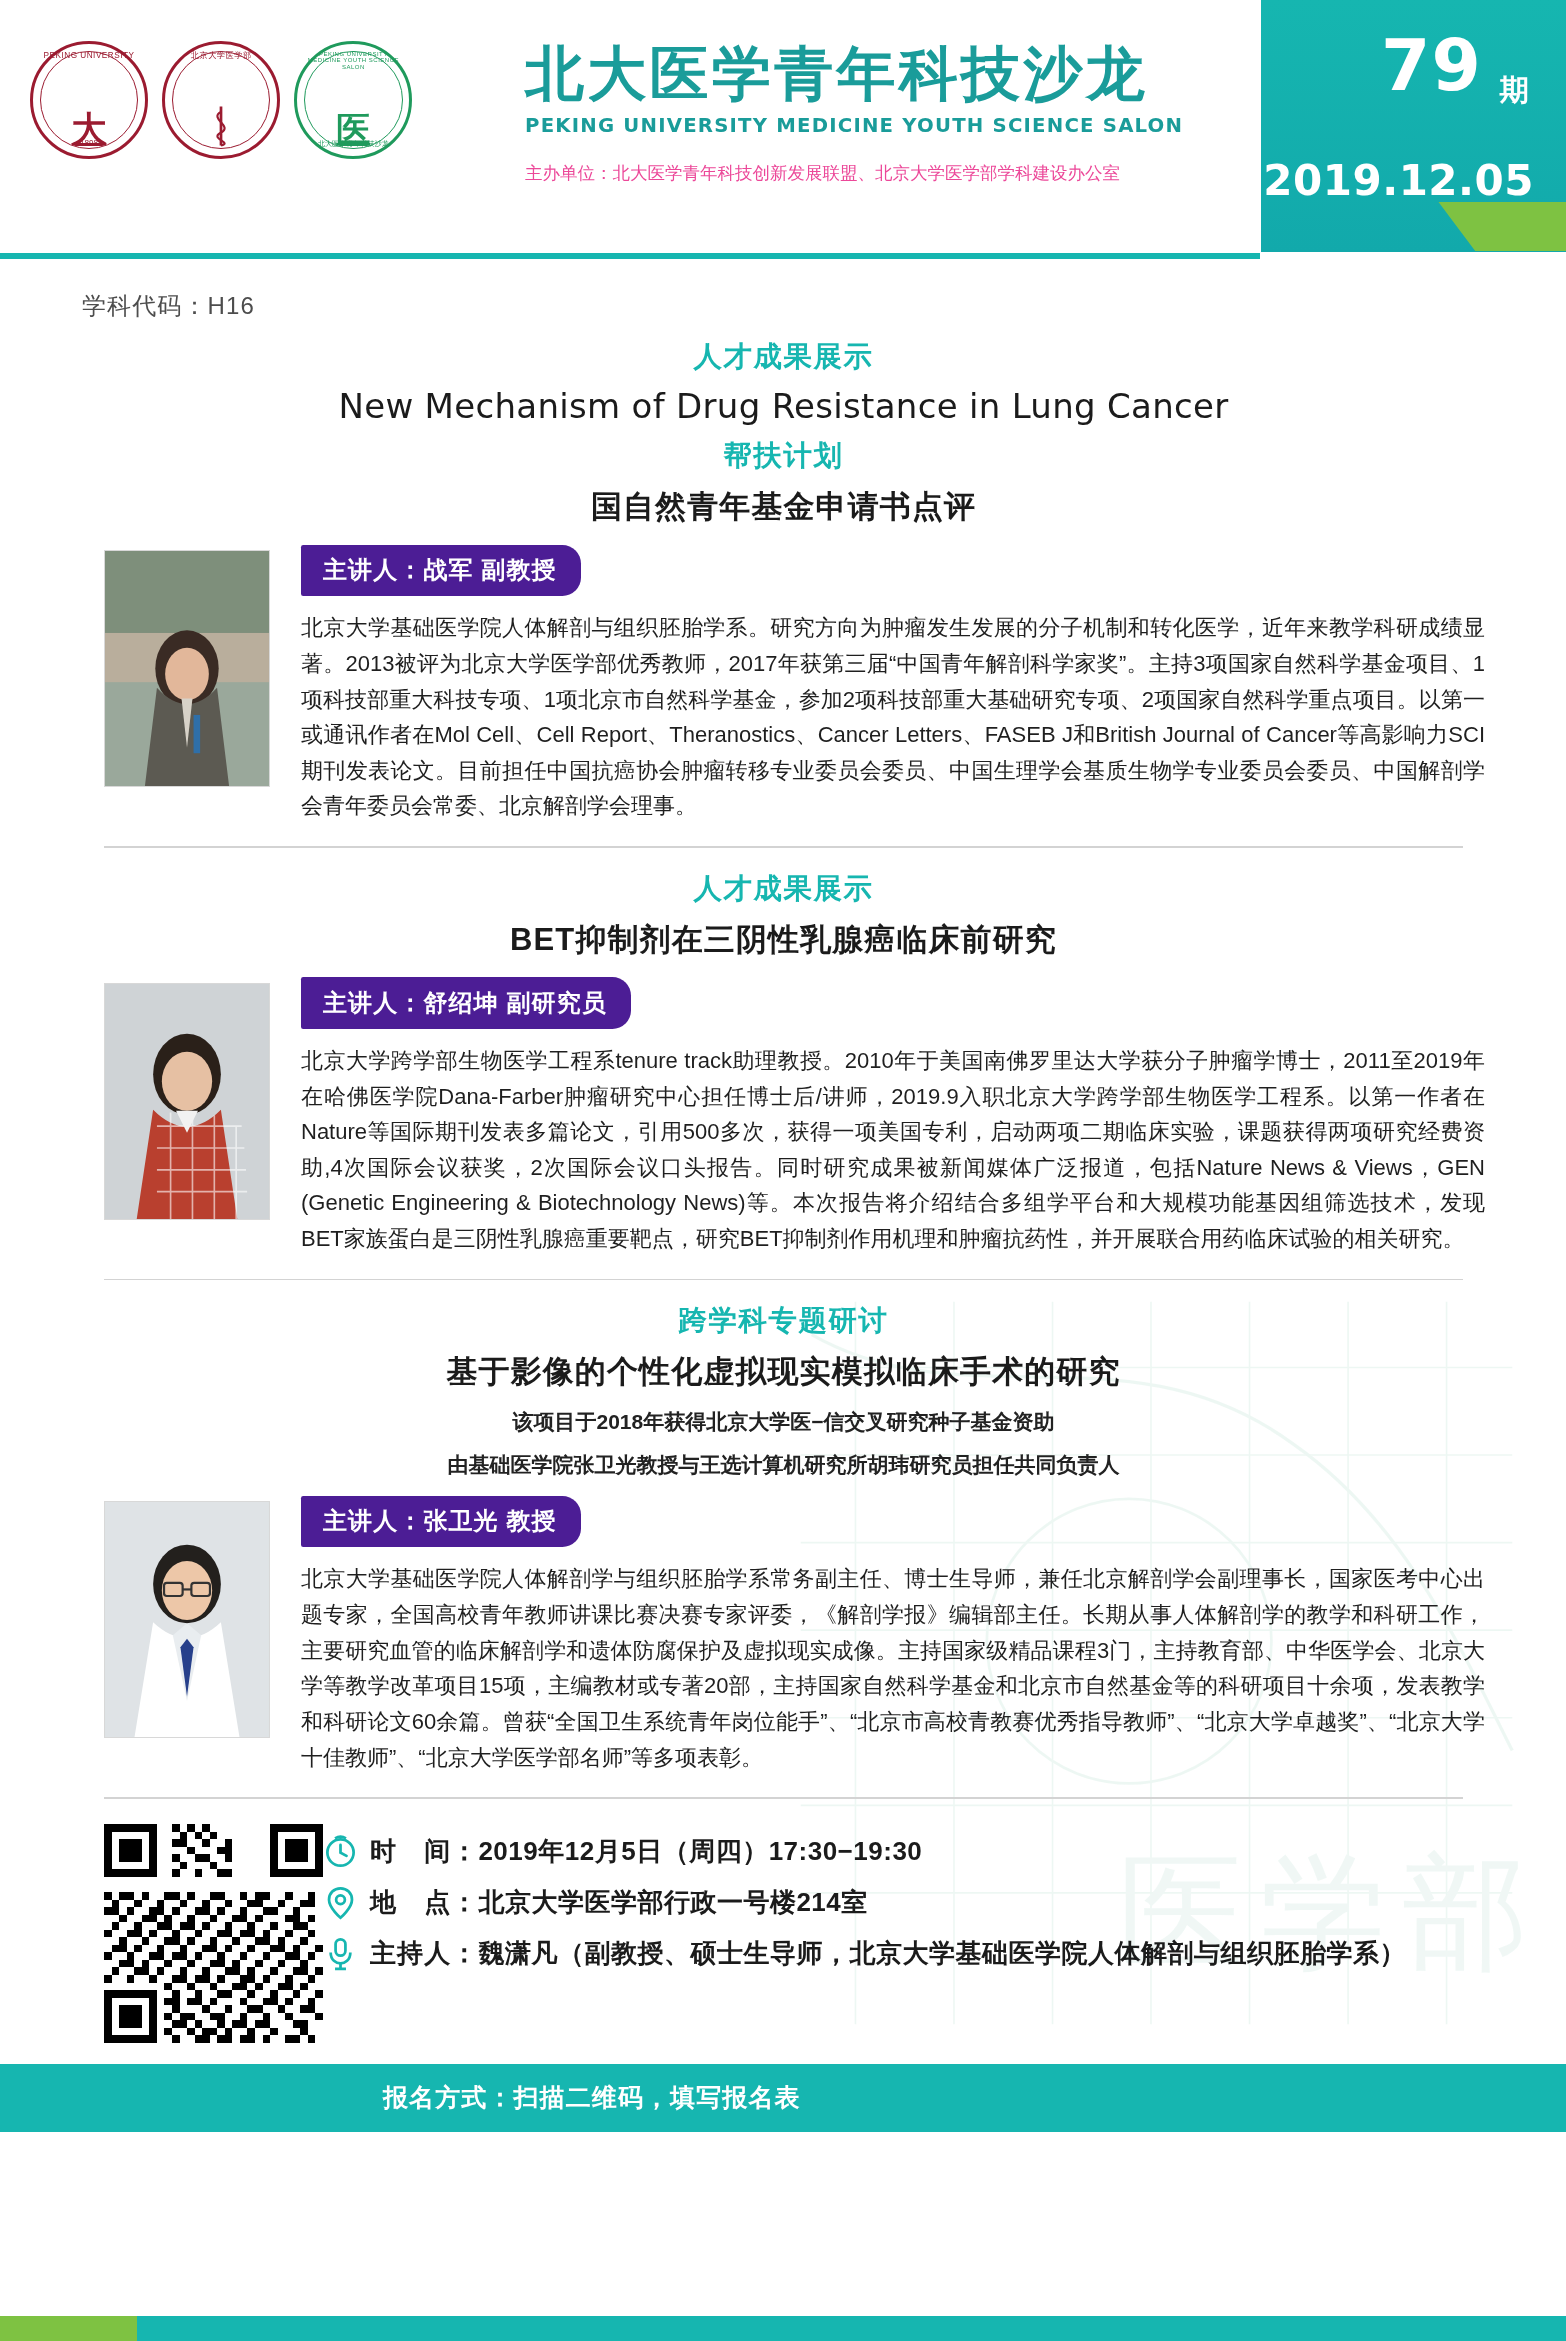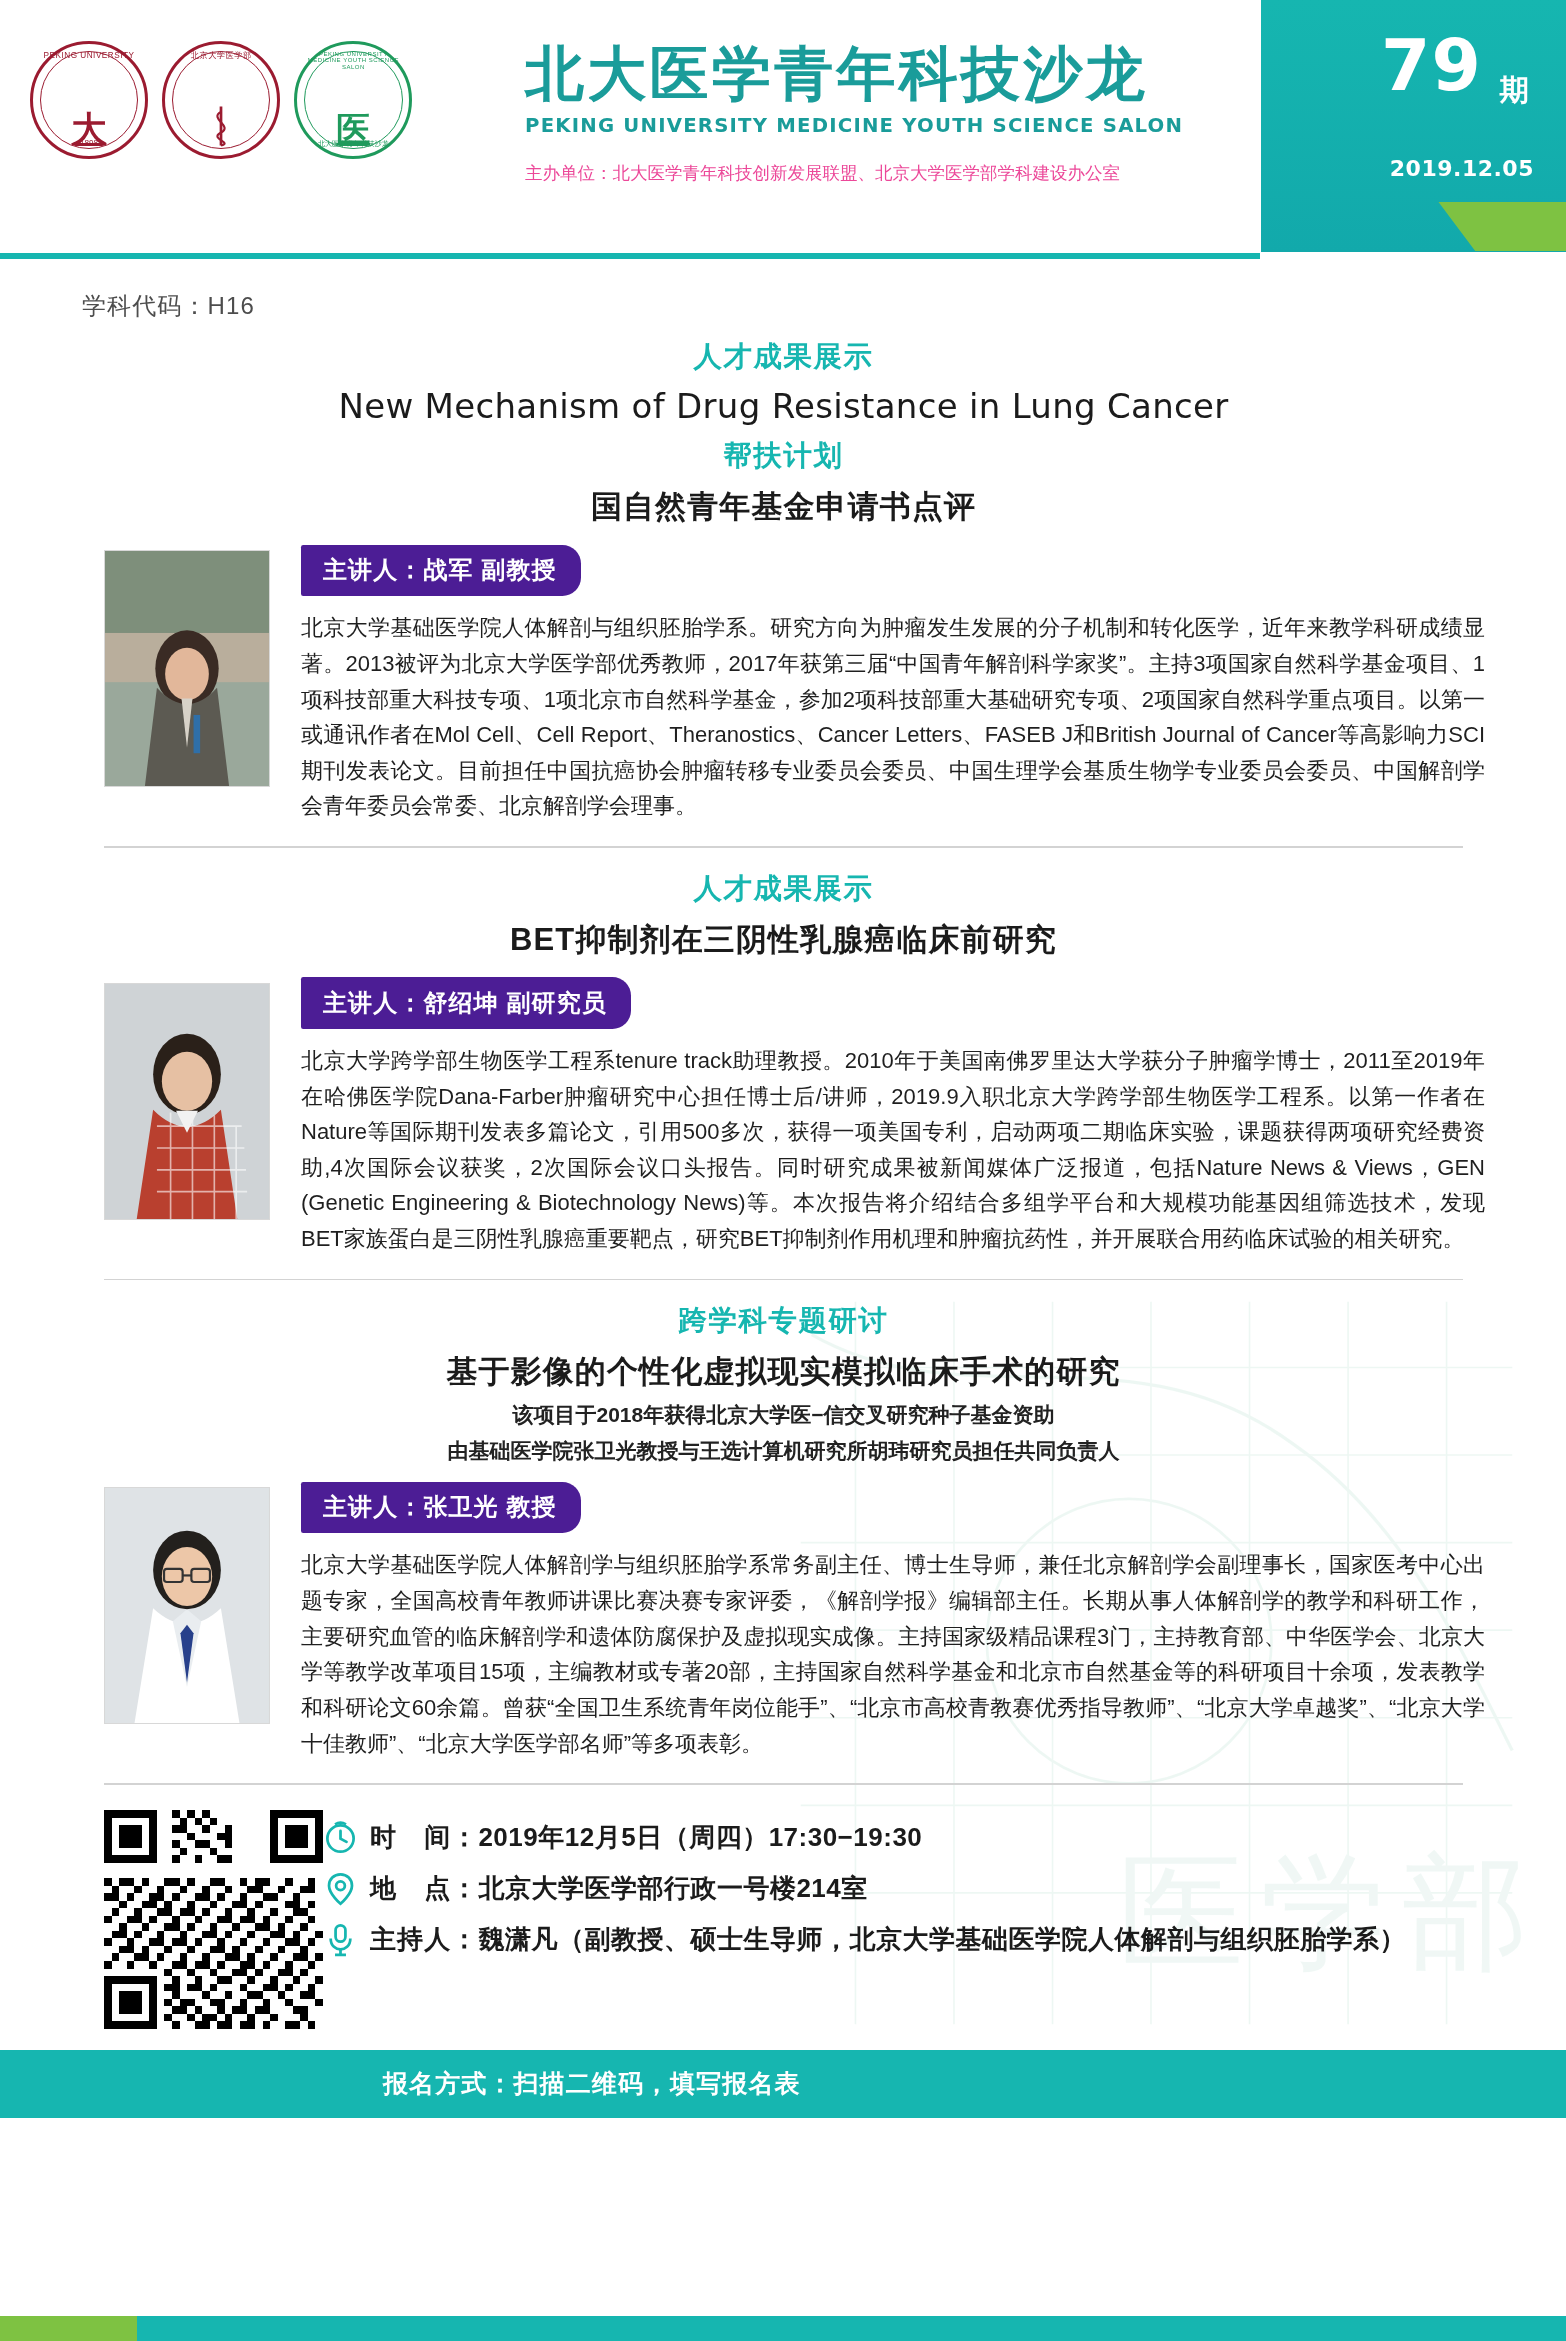--- a/index.html
+++ b/index.html
@@ -83,21 +83,21 @@
     right: 38px;
     top: 71px;
     font-size: 29.5px;
     color: #ffffff;
     font-weight: bold;
   }
   .issue-date {
     position: absolute;
     right: 33px;
     top: 156px;
-    font-size: 22px;
+    font-size: 42px;
     color: #ffffff;
     font-weight: bold;
     letter-spacing: 0.5px;
     font-family: "DejaVu Sans", sans-serif;
   }
   .logos {
     position: absolute;
     left: 30px;
     top: 41px;
     display: flex;
@@ -228,21 +228,21 @@
     font-weight: bold;
     color: #1b1b1b;
     margin-top: 11px;
     letter-spacing: 1.1px;
   }
   .sec-note {
     text-align: center;
     font-size: 21px;
     font-weight: bold;
     color: #222;
-    margin-top: 8px;
+    margin-top: 15px;
   }
 
   .speaker-row {
     position: relative;
     margin-top: 16.4px;
     min-height: 252px;
   }
   .photo {
     position: absolute;
     left: 22px;

